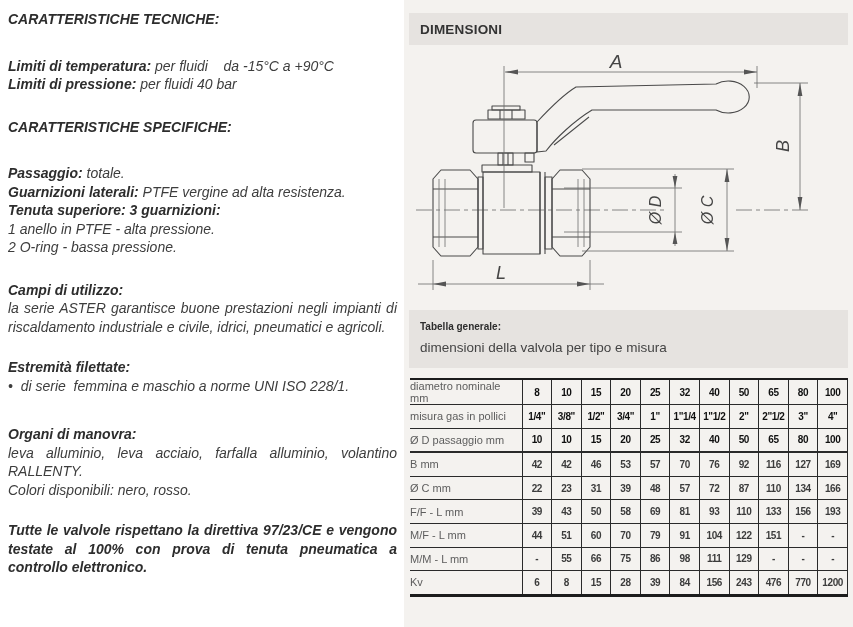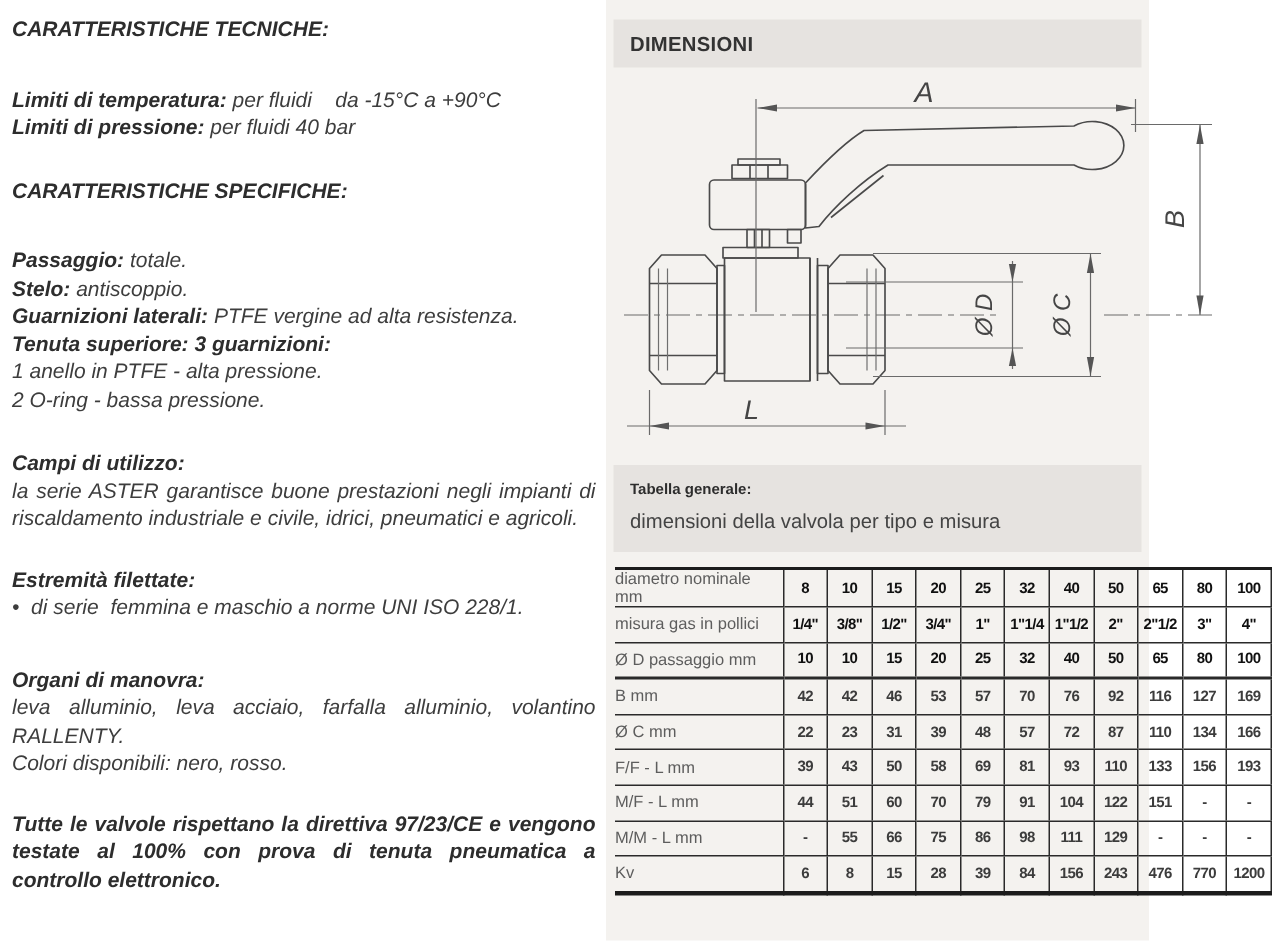--- a/index.html
+++ b/index.html
@@ -18,21 +18,21 @@
   .b{font-weight:bold;color:#2d2d2d;}
   .v,.t{white-space:pre-wrap;text-align:center;}
   .line{text-align:left;}
   .just{text-align:justify;}
   .mt28{margin-top:28px;}
   .mt24{margin-top:24px;}
   .mt22{margin-top:22px;}
   .mt30{margin-top:30px;}
   
   .rpanel{
-    position:absolute;left:404px;top:0;width:362px;height:627px;
+    position:absolute;left:404px;top:0;width:449px;height:627px;
     background:#f4f2ef;
   }
   .gbar{
     position:absolute;left:5px;right:5px;
     background:#e6e3e0;
   }
   .dim-bar{top:13px;height:32px;display:flex;align-items:center;}
   .dim-bar .bartitle{
     font-size:13.5px;font-weight:bold;color:#333;padding-left:11px;letter-spacing:.2px;
   }
@@ -76,23 +76,20 @@
   <div class="line">
     <span class="b">Limiti di pressione:</span><span class="v"> per fluidi 40 bar</span>
   </div>
 
   <div class="h mt24">CARATTERISTICHE SPECIFICHE:</div>
 
   <div class="line mt28">
     <span class="b">Passaggio:</span><span class="v"> totale.</span>
   </div>
   <div class="line">
-    <span class="b">Stelo:</span><span class="v"> antiscoppio.</span>
-  </div>
-  <div class="line">
     <span class="b">Guarnizioni laterali:</span><span class="v"> PTFE vergine ad alta resistenza.</span>
   </div>
   <div class="line">
     <span class="b">Tenuta superiore: 3 guarnizioni:</span>
   </div>
   <div class="line">
     <span class="t">1 anello in PTFE - alta pressione.</span>
   </div>
   <div class="line">
     <span class="t">2 O-ring - bassa pressione.</span>

